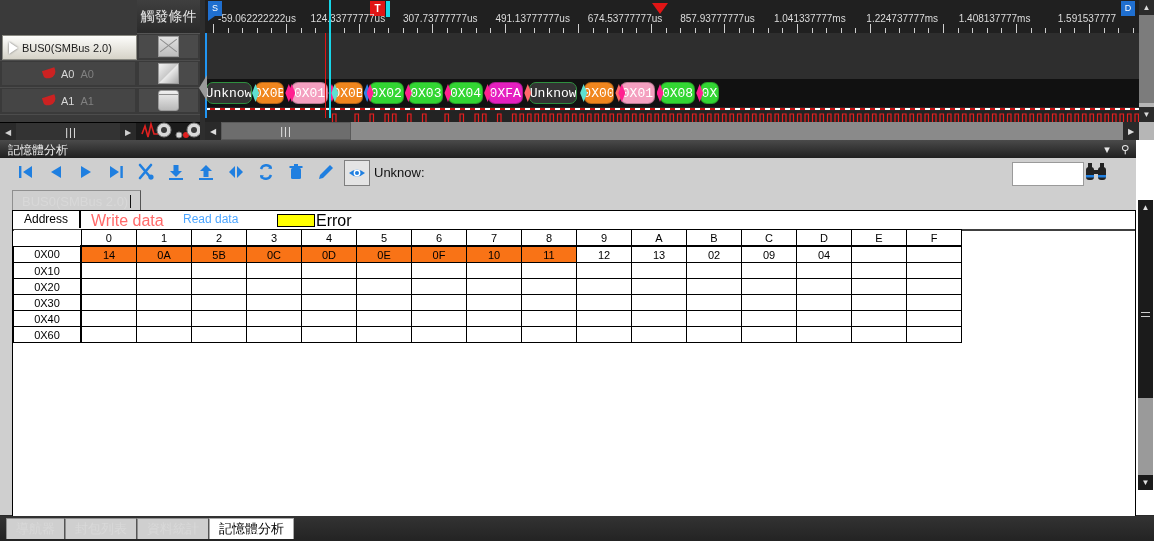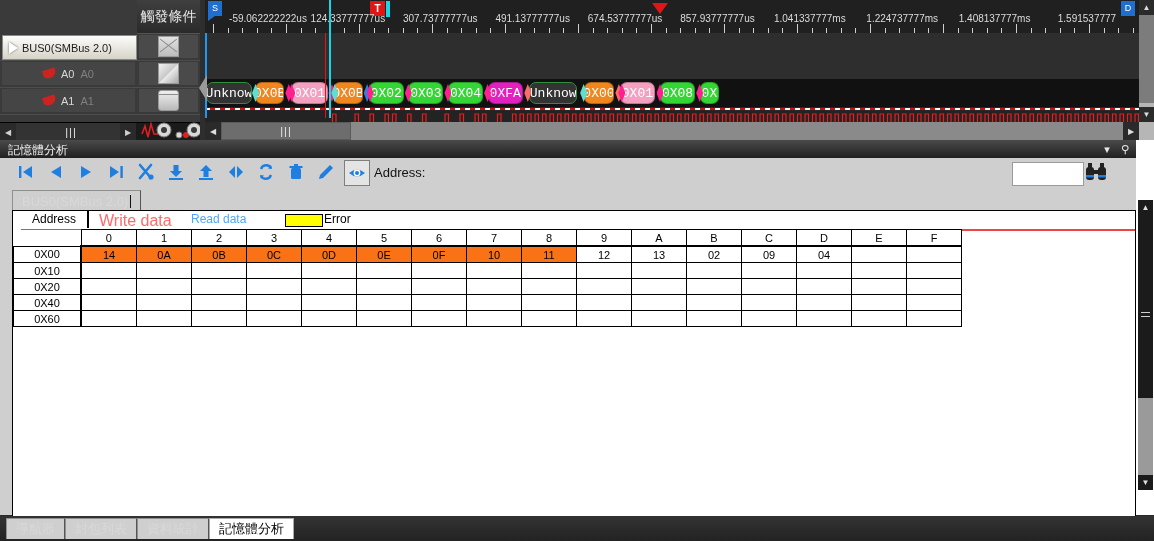--- a/index.html
+++ b/index.html
@@ -118,29 +118,29 @@
   .binoc{position:absolute;left:1084px;top:3px;width:24px;height:22px;}
 
   .tabstrip{position:absolute;left:0;top:48px;width:1154px;height:22px;background:#cfcfcf;}
   .btab{position:absolute;left:12px;top:0;height:20px;padding:2px 5px 0 5px;background:#cfcfcf;
      border:1px solid #8f8f8f;border-bottom:none;color:#111;font-size:11px;box-sizing:border-box;}
   .caret{display:inline-block;width:1px;height:13px;background:#111;margin-left:2px;
      vertical-align:-2px;}
 
   .gridwrap{position:absolute;left:12px;top:70px;width:1124px;height:426px;background:#fff;
      border:1px solid #000;box-sizing:border-box;overflow:hidden;}
-  .legend{position:absolute;left:8px;top:0;width:1122px;height:18px;background:#fff;
-     border-bottom:2px solid #ef4444;}
+  .legend{position:absolute;left:0;top:0;width:1122px;height:18px;background:#fff;
+     border-bottom:2px solid #404040;}
   .legend .ad{position:absolute;left:0;top:0;width:66px;height:17px;color:#000;font-size:12px;
      text-align:center;line-height:17px;border-right:2px solid #000;}
   .legend .wd{position:absolute;left:78px;top:1px;color:#ff6a6a;font-size:16px;}
   .legend .rd{position:absolute;left:170px;top:1px;color:#4da6ff;font-size:12px;}
   .legend .swatch{position:absolute;left:264px;top:3px;width:36px;height:11px;background:#ffff00;
      border:1px solid #000;}
-  .legend .er{position:absolute;left:303px;top:1px;color:#000;font-size:12px;}
+  .legend .er{position:absolute;left:303px;top:1px;color:#000;font-size:16px;}
 
   table.hex{position:absolute;left:0;top:18px;border-collapse:collapse;
      font-family:"Liberation Sans",sans-serif;}
   table.hex td,table.hex th{border:1px solid #000;height:15px;font-size:11px;color:#000;
      text-align:center;font-weight:normal;padding:0;background:#fff;}
   table.hex th.corner{width:66px;border-left:none;border-top:none;}
   table.hex th.col{width:54px;border-bottom:2px solid #000;}
   table.hex td.addr{width:66px;border-right:2px solid #000;}
   table.hex td.cell{width:54px;}
   table.hex td.hl{background:#f97316;}
@@ -222,21 +222,21 @@
       </div>
     </div>
 
     <div class="ruler">
       <div class="smark">S</div>
       <div class="tmark" style="left:165px;">T</div>
       <div style="position:absolute;left:181px;top:1px;width:4px;height:16px;background:#17d6e8;"></div>
       <div class="dmark" style="left:447px;"></div>
       <div class="rmark" style="left:916px;">D</div>
       <div id="ruler-labels">
-          <div class="tlabel" style="left: 63px;">-59.062222222us</div>
+          <div class="tlabel" style="left: 52px;">-59.062222222us</div>
           <div class="tlabel" style="left: 142.877px;">124.33777777us</div>
           <div class="tlabel" style="left: 235.267px;">307.73777777us</div>
           <div class="tlabel" style="left: 327.657px;">491.13777777us</div>
           <div class="tlabel" style="left: 420.048px;">674.53777777us</div>
           <div class="tlabel" style="left: 512.438px;">857.93777777us</div>
           <div class="tlabel" style="left: 604.828px;">1.041337777ms</div>
           <div class="tlabel" style="left: 697.218px;">1.224737777ms</div>
           <div class="tlabel" style="left: 789.609px;">1.408137777ms</div>
           <div class="tlabel" style="left: 881.999px;">1.591537777</div>
         </div>
@@ -478,21 +478,21 @@
             <path d="M13 2 L16 5 L6 15 L2 16 L3 12 Z" fill="#1f7fe0"></path>
           </svg>
         </div>
       <div class="tbtn on" style="left:344px;">
         <svg width="18" height="18" viewBox="0 0 18 18">
             <path d="M1 9 Q9 2 17 9 Q9 16 1 9 Z" fill="#1f7fe0"></path>
             <circle cx="9" cy="9" r="3.4" fill="#fff"></circle>
             <circle cx="9" cy="9" r="2" fill="#1f7fe0"></circle>
           </svg>
         </div>
-      <span class="pklabel">Address:</span>
+      <span class="pklabel">Unknow:</span>
       <input class="srchbox" value="" style="">
       <div class="binoc">
         <svg width="24" height="22" viewBox="0 0 24 22">
           <rect x="2" y="6" width="8" height="13" rx="3" fill="#222"></rect>
           <rect x="14" y="6" width="8" height="13" rx="3" fill="#222"></rect>
           <rect x="9" y="9" width="6" height="4" fill="#222"></rect>
           <rect x="2" y="14" width="8" height="2.5" fill="#1f7fe0"></rect>
           <rect x="14" y="14" width="8" height="2.5" fill="#1f7fe0"></rect>
           <rect x="4" y="2" width="4" height="5" fill="#222"></rect>
           <rect x="16" y="2" width="4" height="5" fill="#222"></rect>
@@ -535,21 +535,21 @@
               <th class="col">D</th>
               <th class="col">E</th>
               <th class="col">F</th>
             </tr>
           </thead>
         <tbody id="hexbody">
             <tr>
               <td class="addr">0X00</td>
               <td class="cell hl">14</td>
               <td class="cell hl">0A</td>
-              <td class="cell hl">0B</td>
+              <td class="cell hl">5B</td>
               <td class="cell hl">0C</td>
               <td class="cell hl">0D</td>
               <td class="cell hl">0E</td>
               <td class="cell hl">0F</td>
               <td class="cell hl">10</td>
               <td class="cell hl">11</td>
               <td class="cell">12</td>
               <td class="cell">13</td>
               <td class="cell">02</td>
               <td class="cell">09</td>
@@ -589,20 +589,39 @@
               <td class="cell"></td>
               <td class="cell"></td>
               <td class="cell"></td>
               <td class="cell"></td>
               <td class="cell"></td>
               <td class="cell"></td>
               <td class="cell"></td>
               <td class="cell"></td>
             </tr>
             <tr>
+              <td class="addr">0X30</td>
+              <td class="cell"></td>
+              <td class="cell"></td>
+              <td class="cell"></td>
+              <td class="cell"></td>
+              <td class="cell"></td>
+              <td class="cell"></td>
+              <td class="cell"></td>
+              <td class="cell"></td>
+              <td class="cell"></td>
+              <td class="cell"></td>
+              <td class="cell"></td>
+              <td class="cell"></td>
+              <td class="cell"></td>
+              <td class="cell"></td>
+              <td class="cell"></td>
+              <td class="cell"></td>
+            </tr>
+            <tr>
               <td class="addr">0X40</td>
               <td class="cell"></td>
               <td class="cell"></td>
               <td class="cell"></td>
               <td class="cell"></td>
               <td class="cell"></td>
               <td class="cell"></td>
               <td class="cell"></td>
               <td class="cell"></td>
               <td class="cell"></td>

